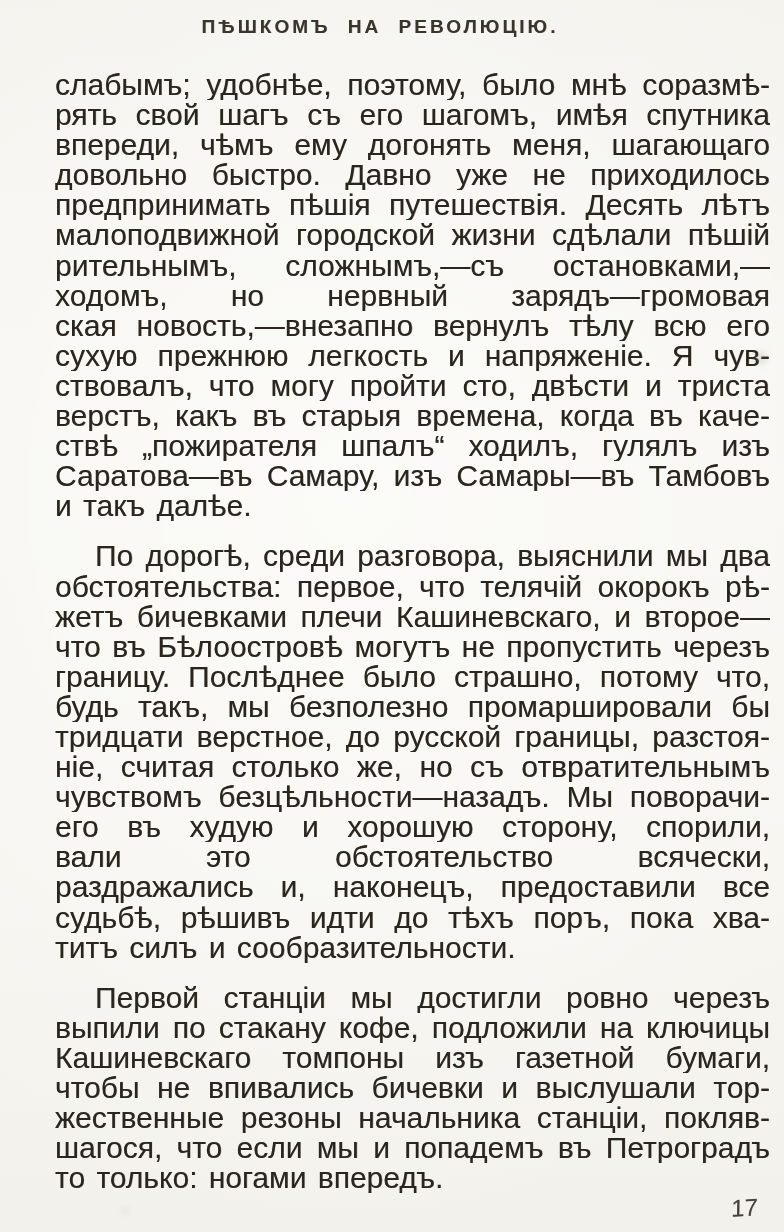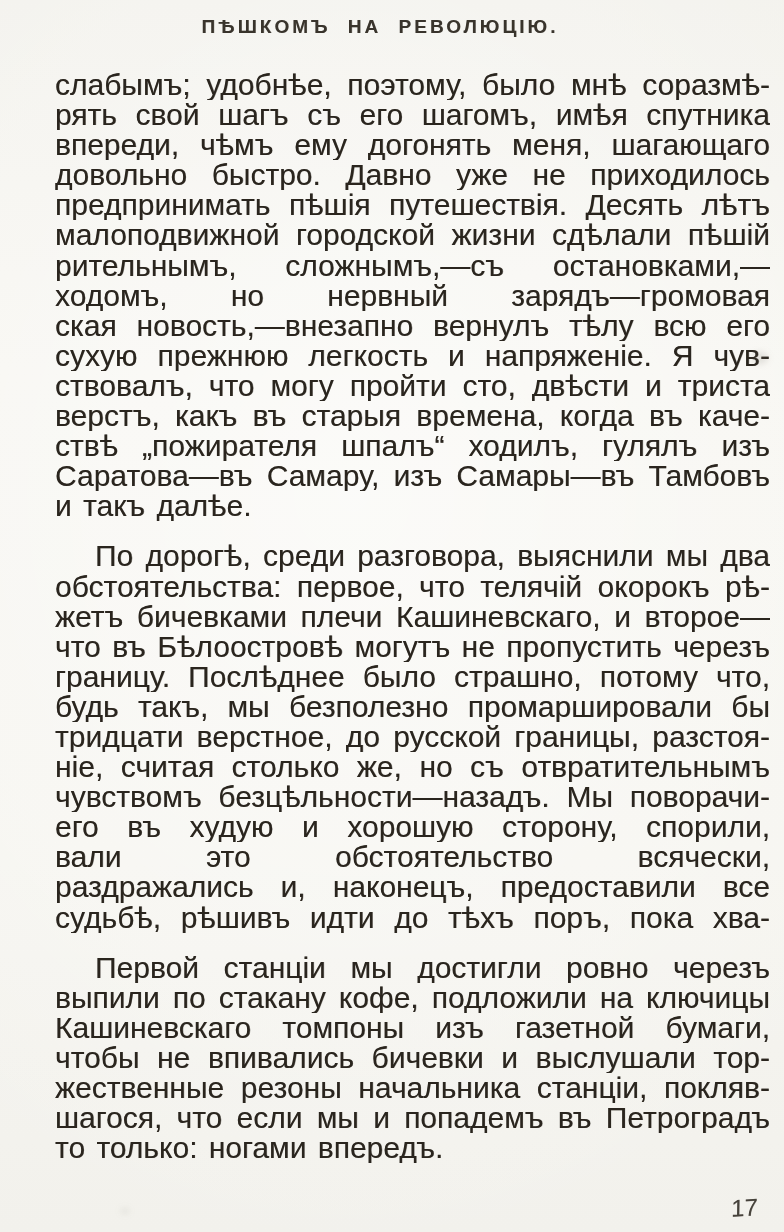--- a/index.html
+++ b/index.html
@@ -109,20 +109,21 @@
       <div class="line">что въ Бѣлоостровѣ могутъ не пропустить черезъ</div>
       <div class="line">границу. Послѣднее было страшно, потому что,</div>
       <div class="line">будь такъ, мы безполезно промаршировали бы</div>
       <div class="line">тридцати верстное, до русской границы, разстоя-</div>
       <div class="line">ніе, считая столько же, но съ отвратительнымъ</div>
       <div class="line">чувствомъ безцѣльности—назадъ. Мы поворачи-</div>
       <div class="line">его въ худую и хорошую сторону, спорили,</div>
       <div class="line">вали это обстоятельство всячески, разсматривали</div>
       <div class="line">раздражались и, наконецъ, предоставили все</div>
       <div class="line">судьбѣ, рѣшивъ идти до тѣхъ поръ, пока хва-</div>
+      <div class="line last">титъ силъ и сообразительности.</div>
     </div>
 
     <div class="para">
       <div class="line first">Первой станціи мы достигли ровно черезъ часъ;</div>
       <div class="line">выпили по стакану кофе, подложили на ключицы</div>
       <div class="line">Кашиневскаго томпоны изъ газетной бумаги,</div>
       <div class="line">чтобы не впивались бичевки и выслушали тор-</div>
       <div class="line">жественные резоны начальника станціи, покляв-</div>
       <div class="line">шагося, что если мы и попадемъ въ Петроградъ</div>
       <div class="line last">то только: ногами впередъ.</div>

